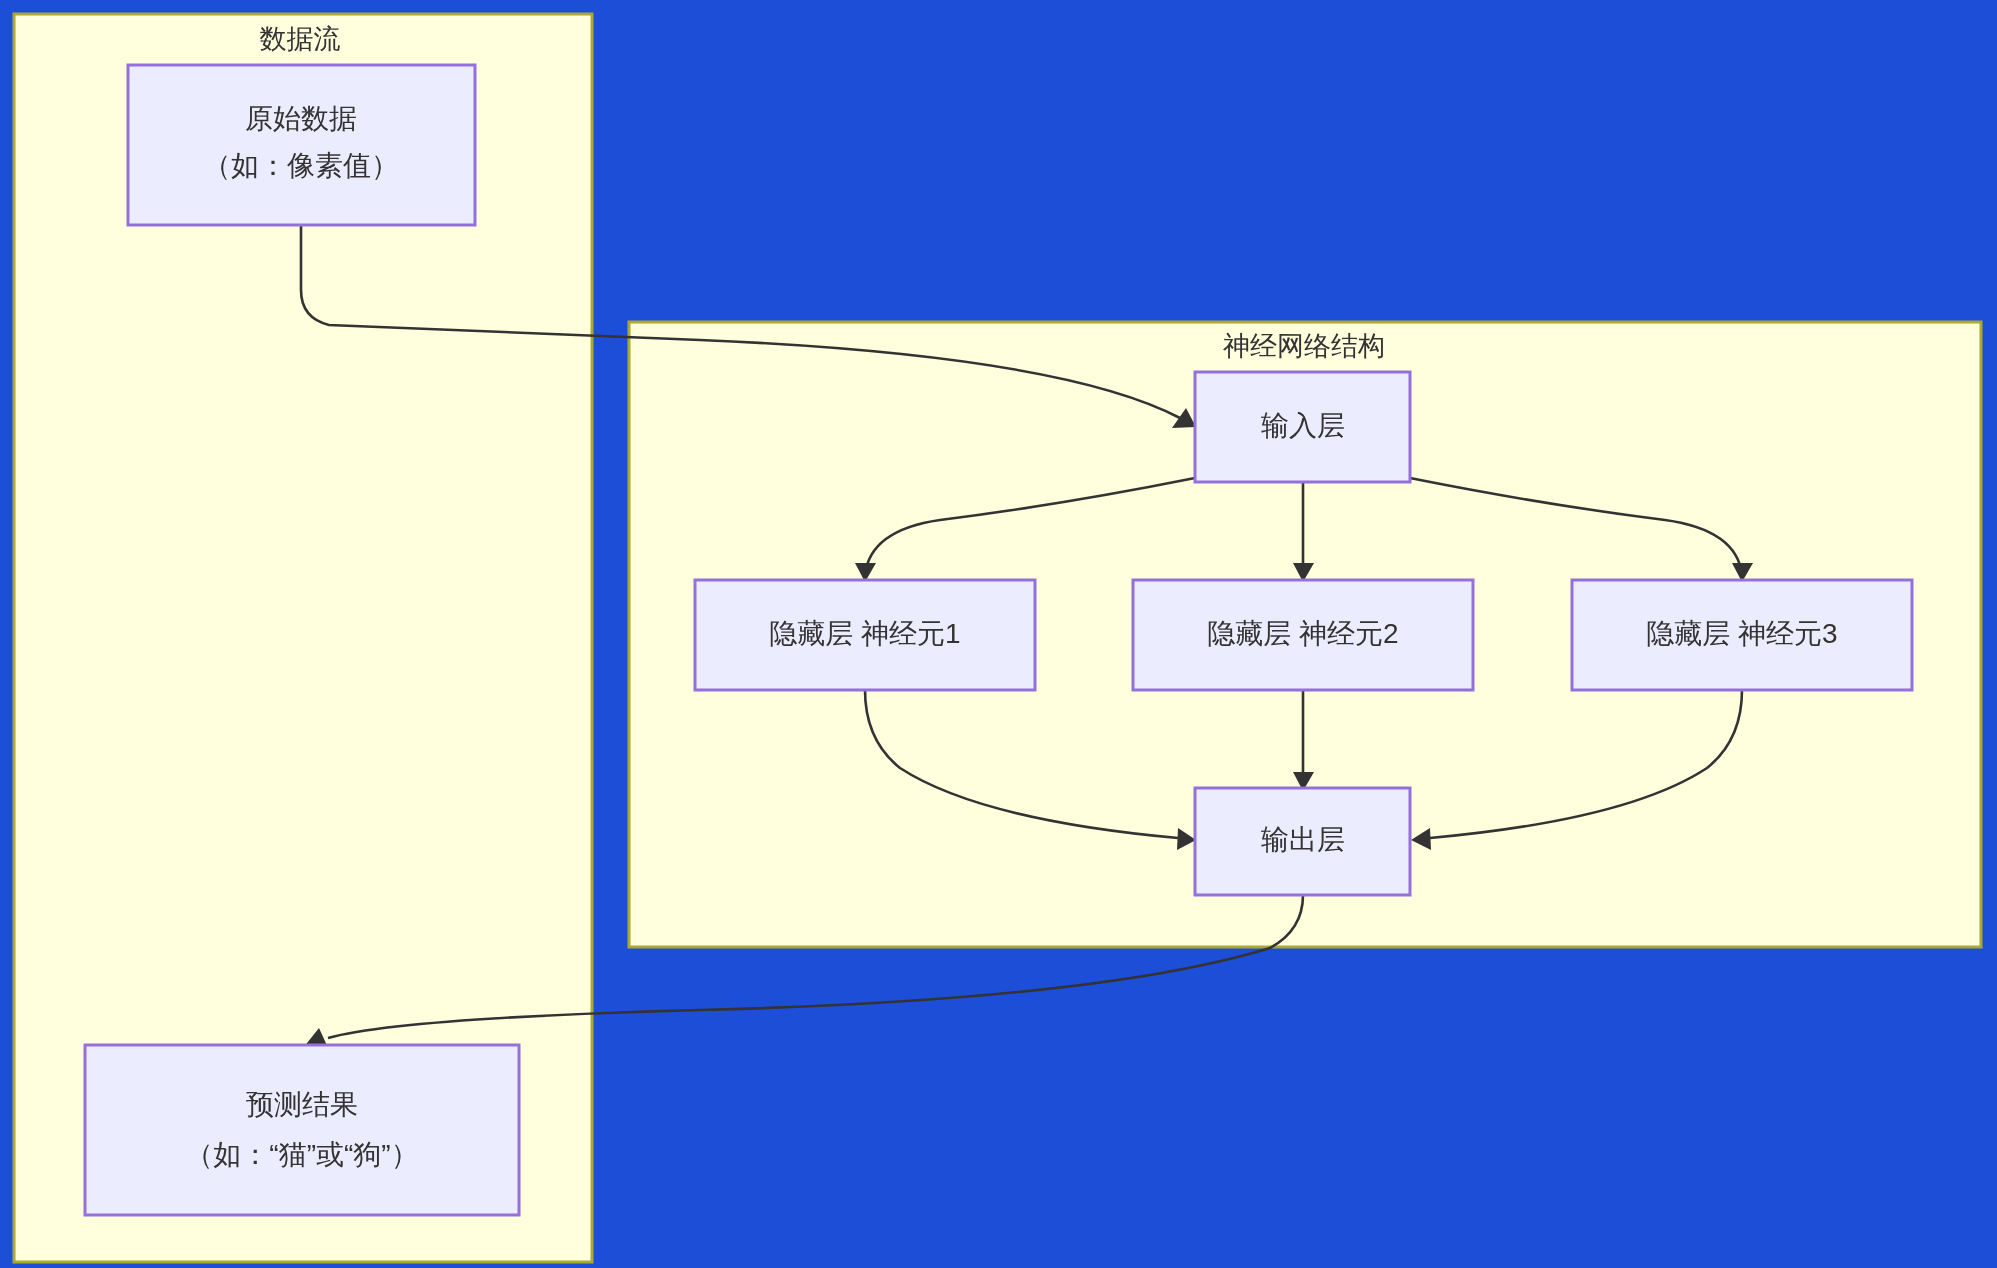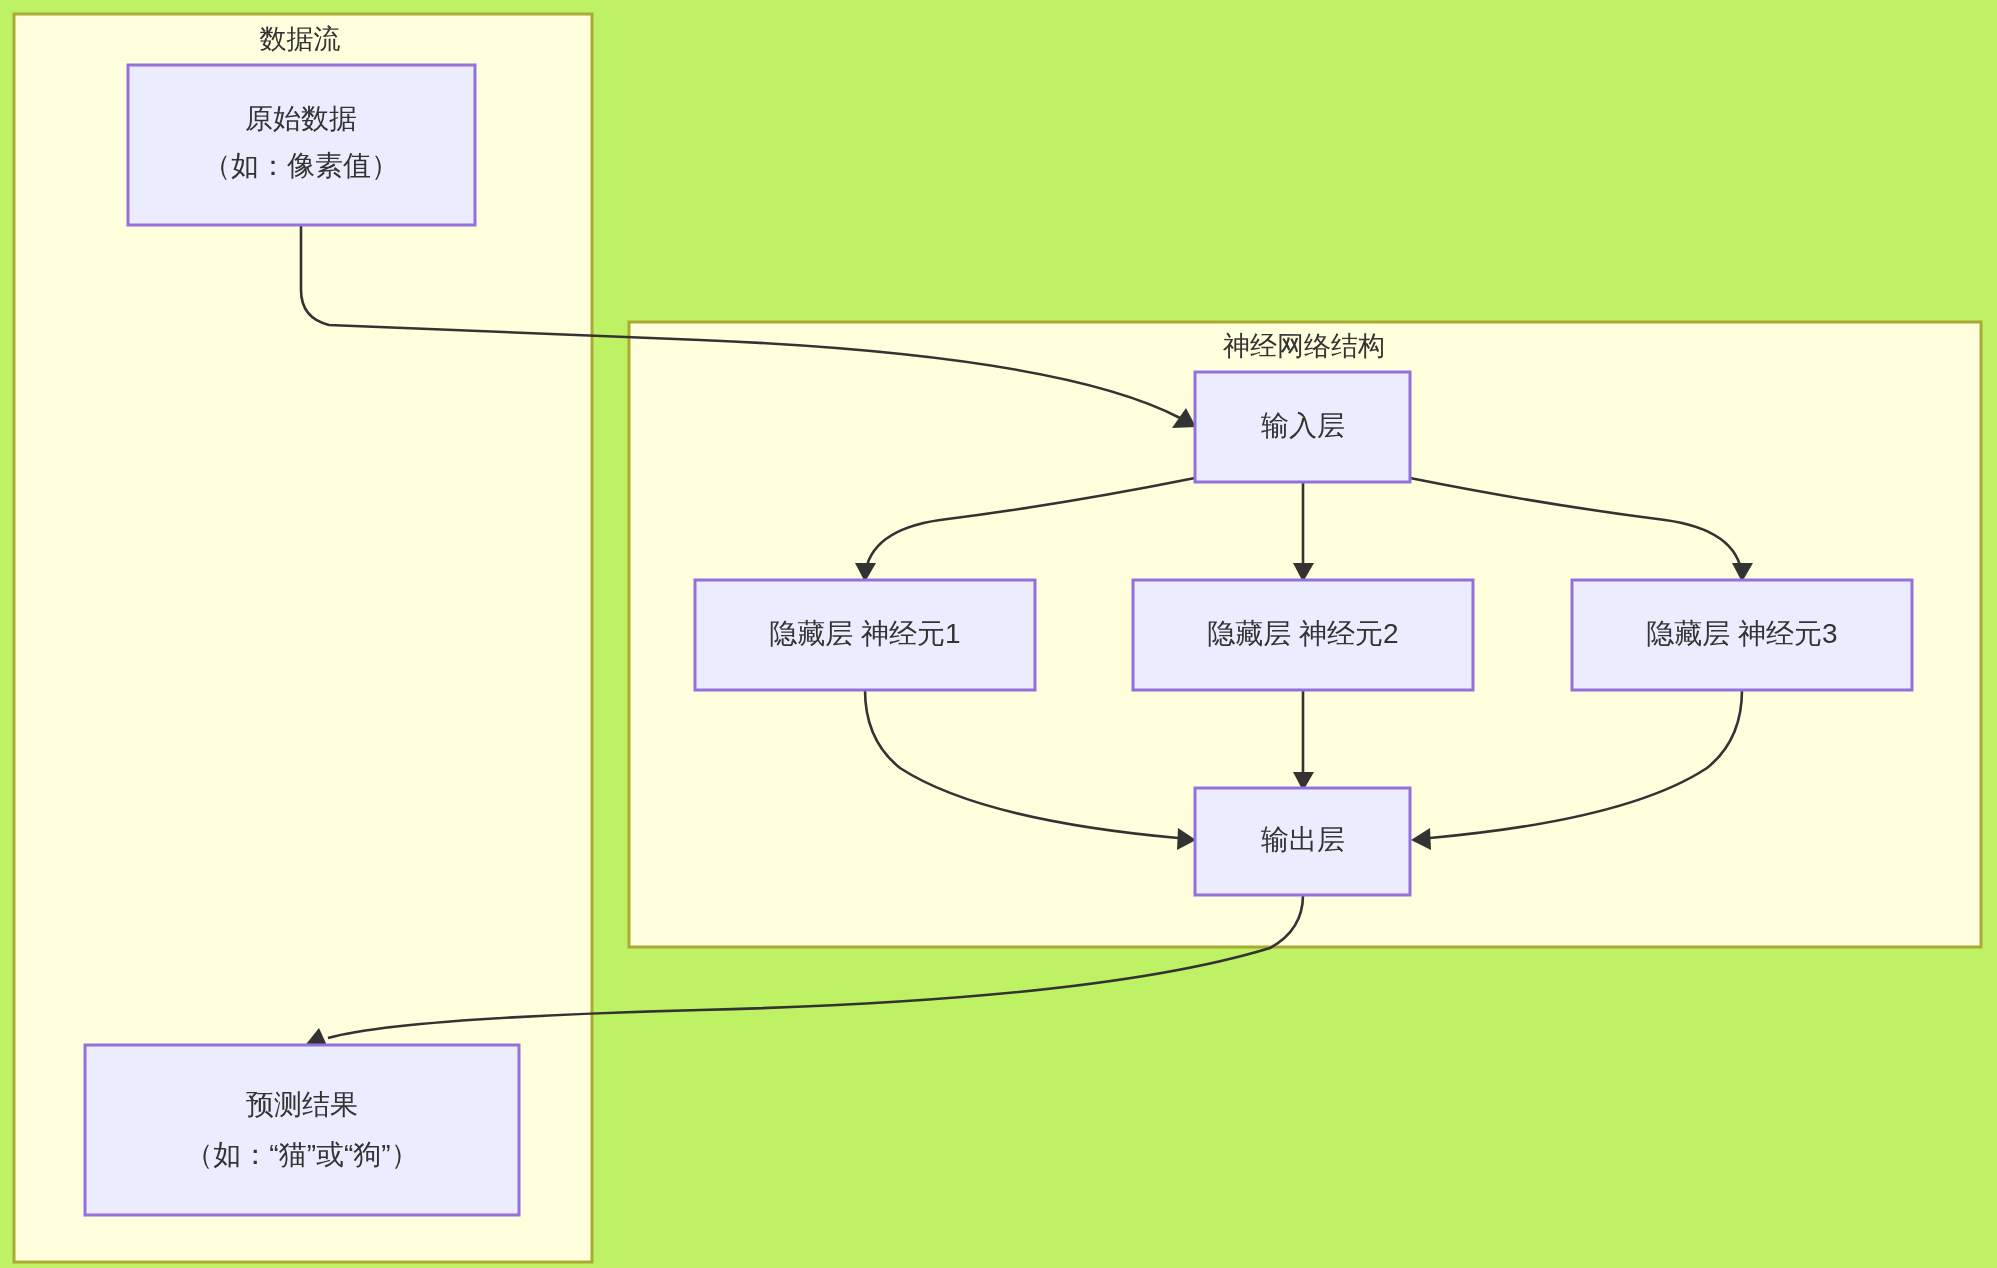--- a/index.html
+++ b/index.html
@@ -7,21 +7,21 @@
     padding: 0;
     background: #ffffff;
   }
   body {
     font-family: "Liberation Sans", "DejaVu Sans", sans-serif;
   }
   #canvas {
     position: relative;
     width: 1997px;
     height: 1268px;
-    background: #bef264;
+    background: #1d4ed8;
     overflow: hidden;
   }
   svg#diagram {
     position: absolute;
     left: 0;
     top: 0;
     width: 1997px;
     height: 1268px;
   }
   .cluster-rect {

